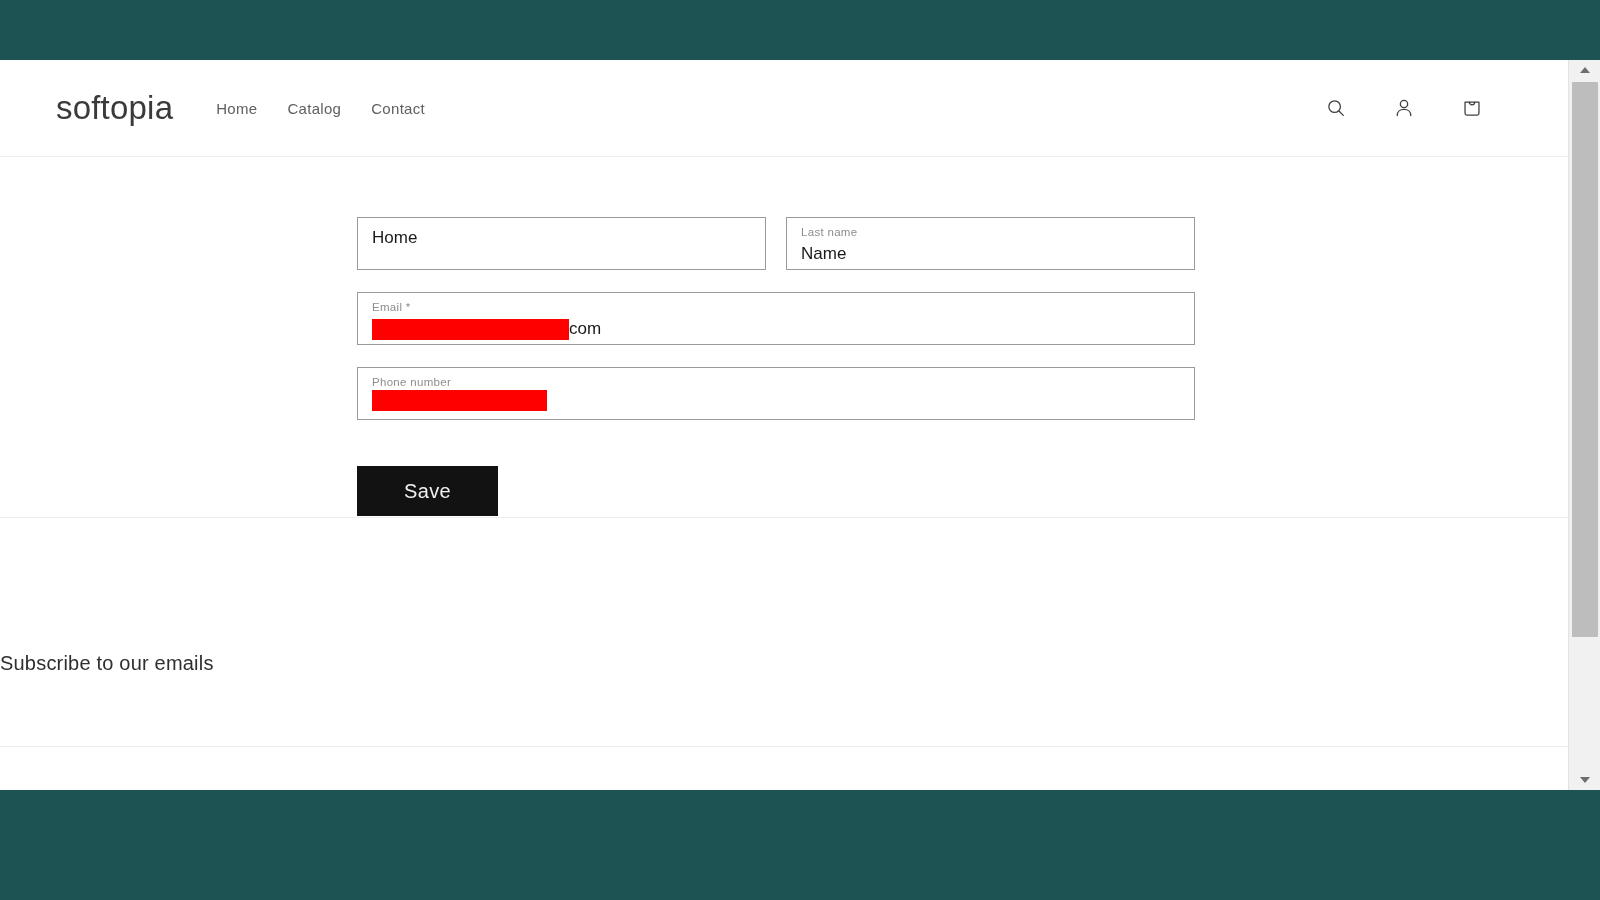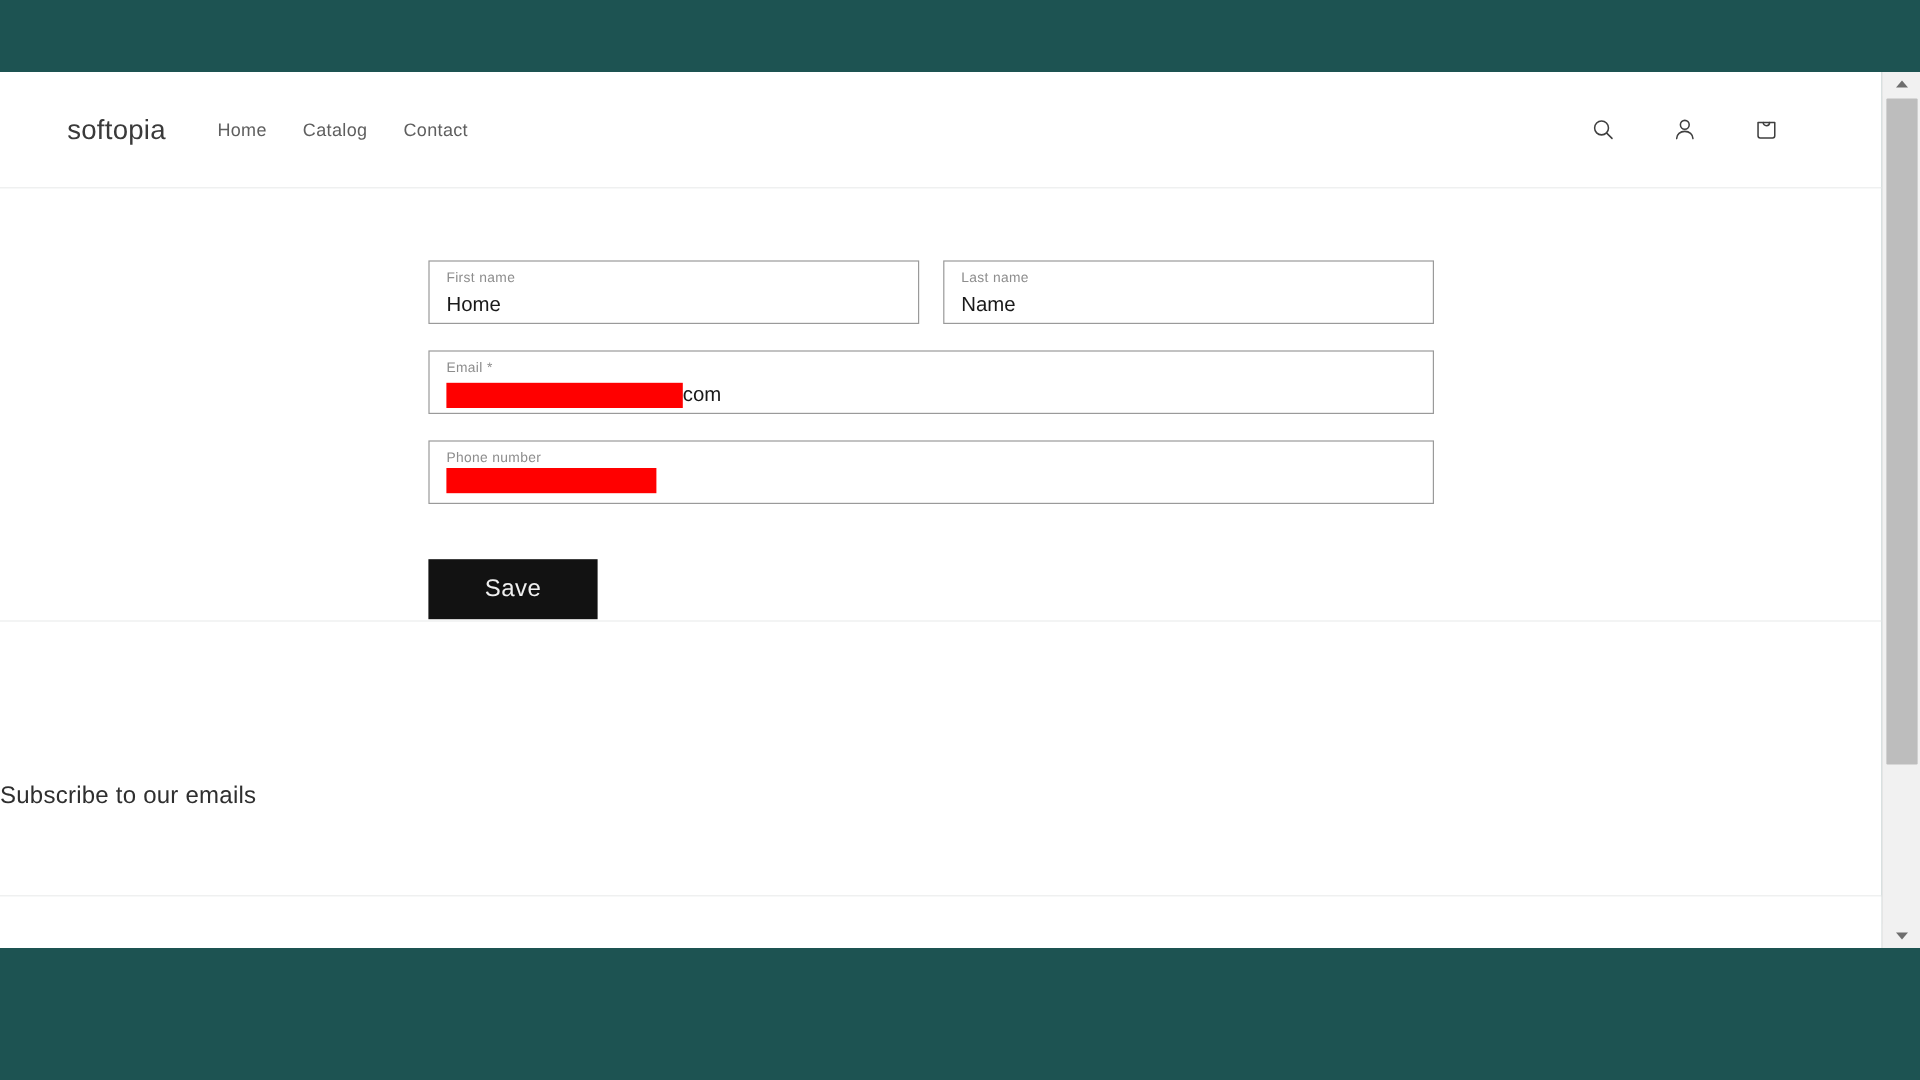--- a/index.html
+++ b/index.html
@@ -82,21 +82,21 @@
   
   .site-header {
     position: relative;
     height: 97px;
     border-bottom: 1px solid #eceded;
     display: flex;
     align-items: center;
     padding: 0 56px;
   }
   .brand {
-    font-size: 23px;
+    font-size: 33px;
     color: #3a3a3a;
     letter-spacing: .2px;
     font-weight: 400;
     white-space: nowrap;
   }
   .nav {
     display: flex;
     align-items: center;
     gap: 30px;
     margin-left: 43px;
@@ -284,21 +284,20 @@
         </svg>
       </button>
     </div>
   </header>
 
   <main class="account-main">
     <div class="form-wrap">
 
       <div class="field-row">
         <div class="field half">
-          <span class="field-label">First name</span>
           <span class="field-value">Home</span>
         </div>
         <div class="field half">
           <span class="field-label">Last name</span>
           <span class="field-value">Name</span>
         </div>
       </div>
 
       <div class="field-row">
         <div class="field full">

